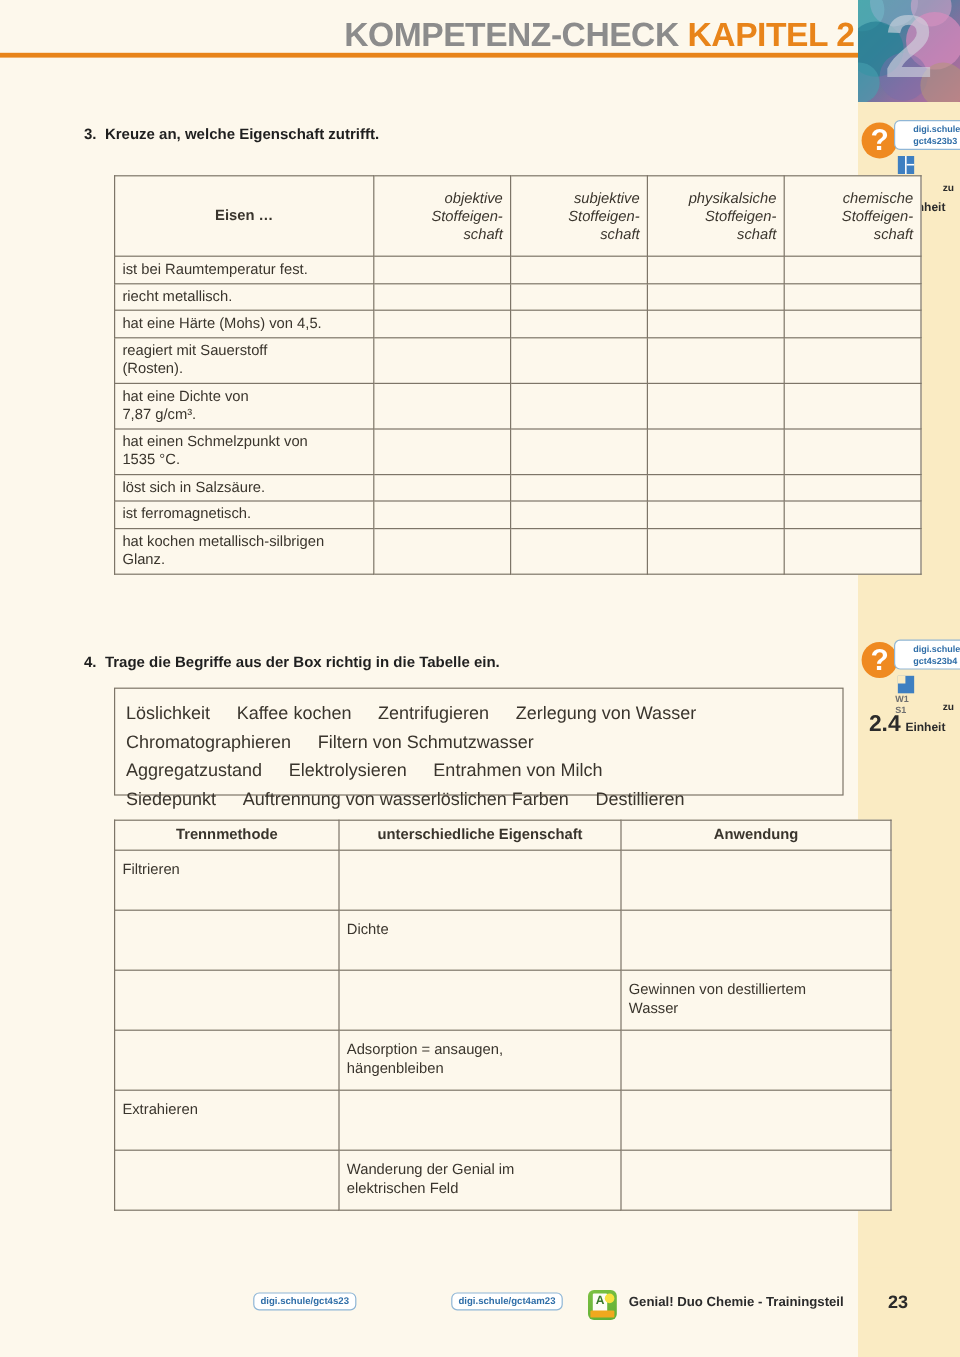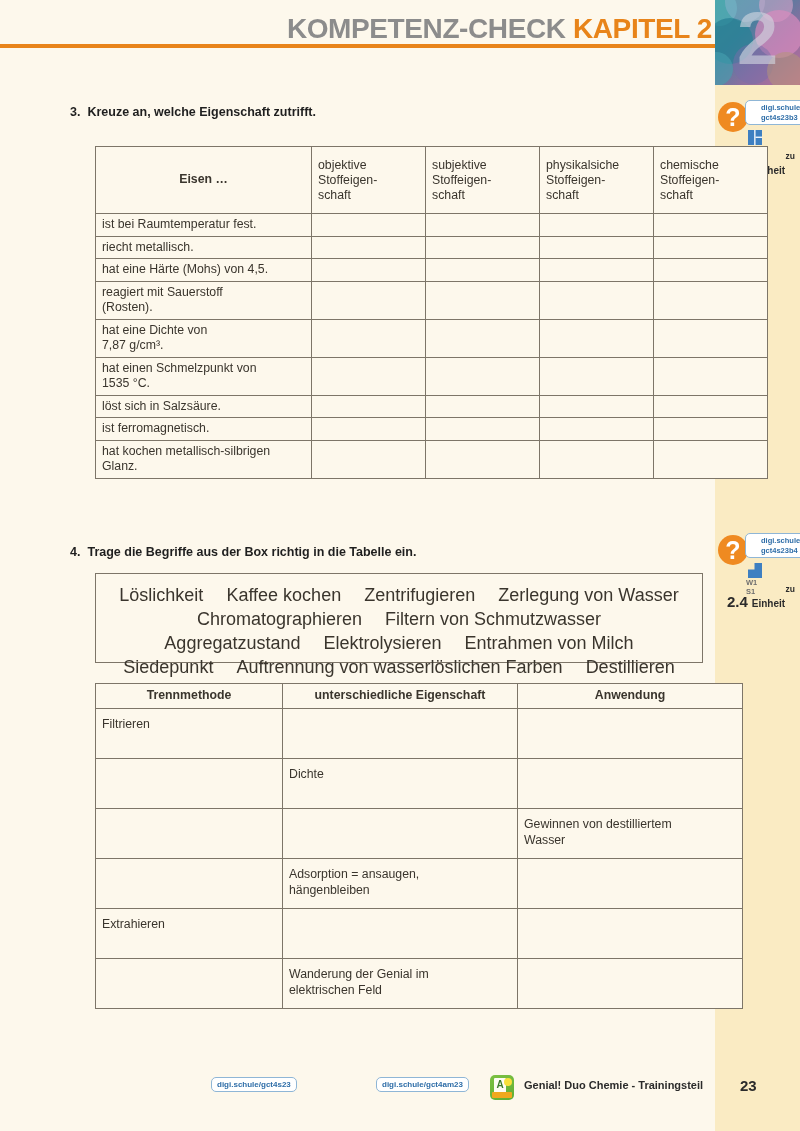--- a/index.html
+++ b/index.html
@@ -131,21 +131,21 @@
     font-weight: bold;
   }
   .unit-line {
     position: absolute;
     left: 0;
     width: 82px;
     text-align: center;
     white-space: nowrap;
   }
   .unit-num {
-    font-size: 15px;
+    font-size: 19px;
     font-weight: bold;
     color: #2b2b2b;
     margin-top: 29px;
   }
   .unit-zu {
     font-size: 8.5px;
     font-weight: bold;
     color: #2b2b2b;
     display: inline-block;
     vertical-align: 5px;
@@ -178,23 +178,24 @@
     border: 1px solid #7d7568;
     padding: 3px 6px;
     font-size: 12.3px;
     font-weight: normal;
     color: #3a352d;
     vertical-align: top;
     text-align: left;
     line-height: 15.5px;
   }
   table.grid .hdr-center {
-    text-align: left;
+    text-align: right;
     vertical-align: middle;
     line-height: 15px;
+    font-style: italic;
   }
   table.grid .hdr-bold {
     font-weight: bold;
     text-align: center;
     vertical-align: middle;
   }
 
   
   #table-eisen { left: 95px; top: 146px; width: 608px; }
   #table-eisen .col-label { width: 203px; }
@@ -207,22 +208,21 @@
     left: 95px;
     top: 573px;
     width: 608px;
     height: 90px;
     border: 1px solid #7d7568;
     background: #FDF8EC;
     box-sizing: border-box;
     padding-top: 9px;
   }
   .wordbox-row {
-    text-align: center;
-    font-size: 18px;
+    font-size: 15px;
     color: #3a352d;
     line-height: 24px;
     white-space: nowrap;
   }
   .wordbox-row span { margin: 0 9px; }
 
   
   #table-trenn { left: 95px; top: 683px; width: 608px; }
   #table-trenn .c1 { width: 174px; }
   #table-trenn .c2 { width: 222px; }

